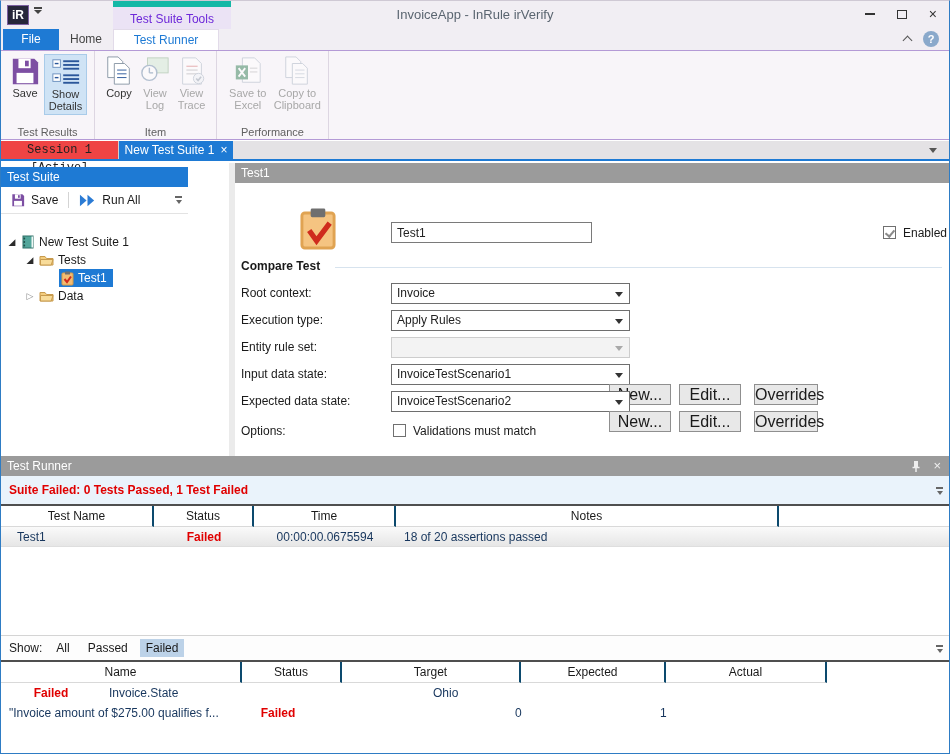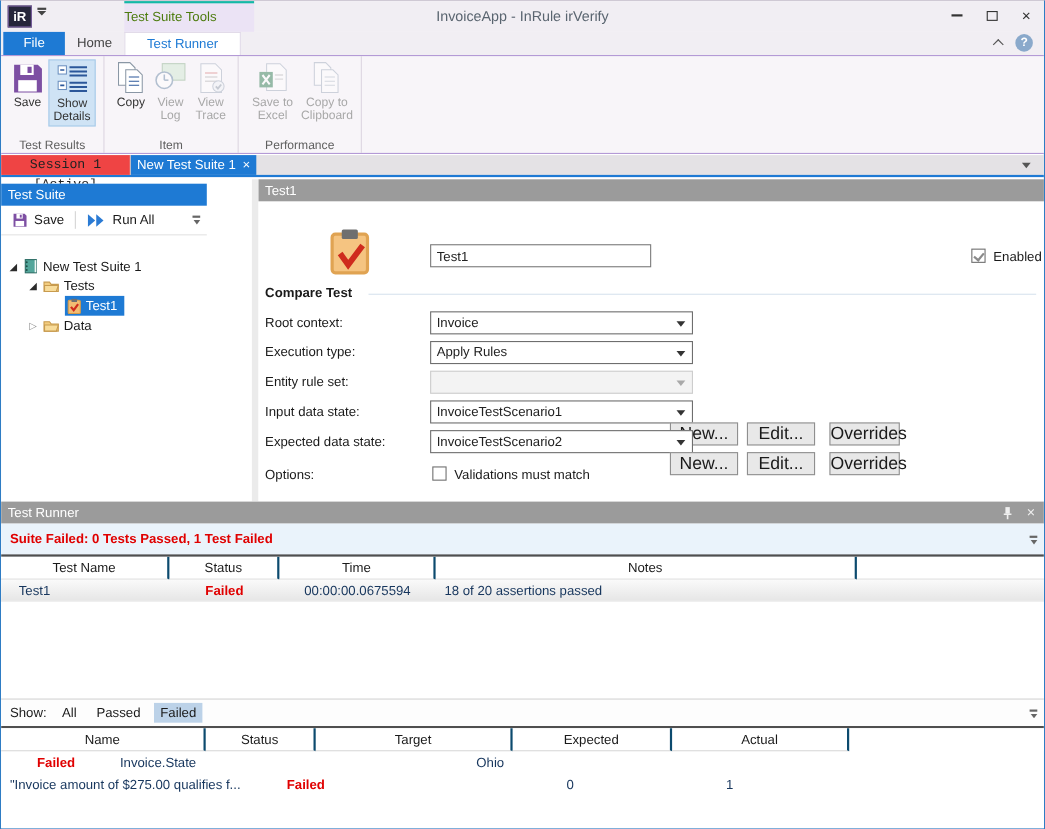--- a/index.html
+++ b/index.html
@@ -12,21 +12,21 @@
   
   .titlebar{position:absolute;left:0;top:0;right:0;height:28px;background:#f1eef3;}
   .app-logo{position:absolute;left:6px;top:4px;width:22px;height:20px;background:#26263a;border:1px solid #7a5fa0;color:#fff;font-weight:bold;font-size:12px;text-align:center;line-height:18px;}
   .logo-caret{position:absolute;left:33px;top:9px;width:0;height:0;border-left:4px solid transparent;border-right:4px solid transparent;border-top:4px solid #444;}
   .logo-caret::before{content:"";position:absolute;left:-4px;top:-7px;width:8px;height:1.5px;background:#444;}
   .title-text{position:absolute;left:0;right:0;top:0;height:28px;line-height:28px;text-align:center;color:#5a6570;font-size:13px;}
   .win-btns{position:absolute;right:4px;top:0;height:26px;display:flex;align-items:center;gap:22px;padding-right:8px;}
   .min-glyph{width:10px;height:2px;background:#333;}
   .max-glyph{width:10px;height:9px;border:1.5px solid #333;}
   .close-glyph{color:#333;font-size:14px;line-height:14px;}
-  .ctx-tab{position:absolute;left:112px;top:0;width:118px;height:28px;background:#ebe3f5;border-top:2px solid #14b8a6;text-align:left;line-height:25px;color:#4d7c0f;font-size:12px;}
+  .ctx-tab{position:absolute;left:112px;top:0;width:118px;height:28px;background:#ebe3f5;border-top:6px solid #14b8a6;text-align:center;line-height:25px;color:#6d28d9;font-size:12px;}
   
   .tabrow{position:absolute;left:0;top:28px;right:0;height:21px;background:#f1eef3;}
   .rtab{position:absolute;top:0;height:21px;text-align:center;line-height:20px;font-size:12px;}
   .rtab.file{left:2px;width:56px;background:#1e7ad4;color:#fff;}
   .rtab.home{left:58px;width:54px;color:#444;}
   .rtab.active{left:112px;width:106px;background:#fff;color:#1e7ad4;border:1px solid #e2dbe9;border-bottom:none;}
   .ribbon-mini{position:absolute;right:10px;top:30px;display:flex;gap:12px;align-items:center;}
   .chev-up{width:7px;height:7px;border-left:1.5px solid #555;border-top:1.5px solid #555;transform:rotate(45deg);margin-top:3px;}
   .help-circle{width:16px;height:16px;border-radius:50%;background:#8aa9cb;color:#fff;font-weight:bold;font-size:11px;text-align:center;line-height:16px;}
   
@@ -371,21 +371,21 @@
       <span class="show-opt" style="margin-left:-6px;">All</span>
       <span class="show-opt" style="margin-left:-8px;">Passed</span>
       <span class="show-opt sel" style="margin-left:-8px;">Failed</span>
       <div class="overflow-toggle" style="top:9px;">
           <div class="bar"></div>
           <div class="tri"></div>
         </div>
     </div>
     <div class="dark-rule"></div>
     <div class="grid-hd">
-      <div class="hc" style="width:186px">Name</div>
+      <div class="hc" style="width:241px">Name</div>
       <div class="hc" style="width:100px">Status</div>
       <div class="hc" style="width:179px">Target</div>
       <div class="hc" style="width:145px">Expected</div>
       <div class="hc" style="width:161px">Actual</div>
       <div class="c-fill"></div>
     </div>
     <div class="grid-row">
       <div class="c2-status failed">Failed</div>
       <div class="c2-target ellip">Invoice.State</div>
       <div class="c2-exp"></div>

